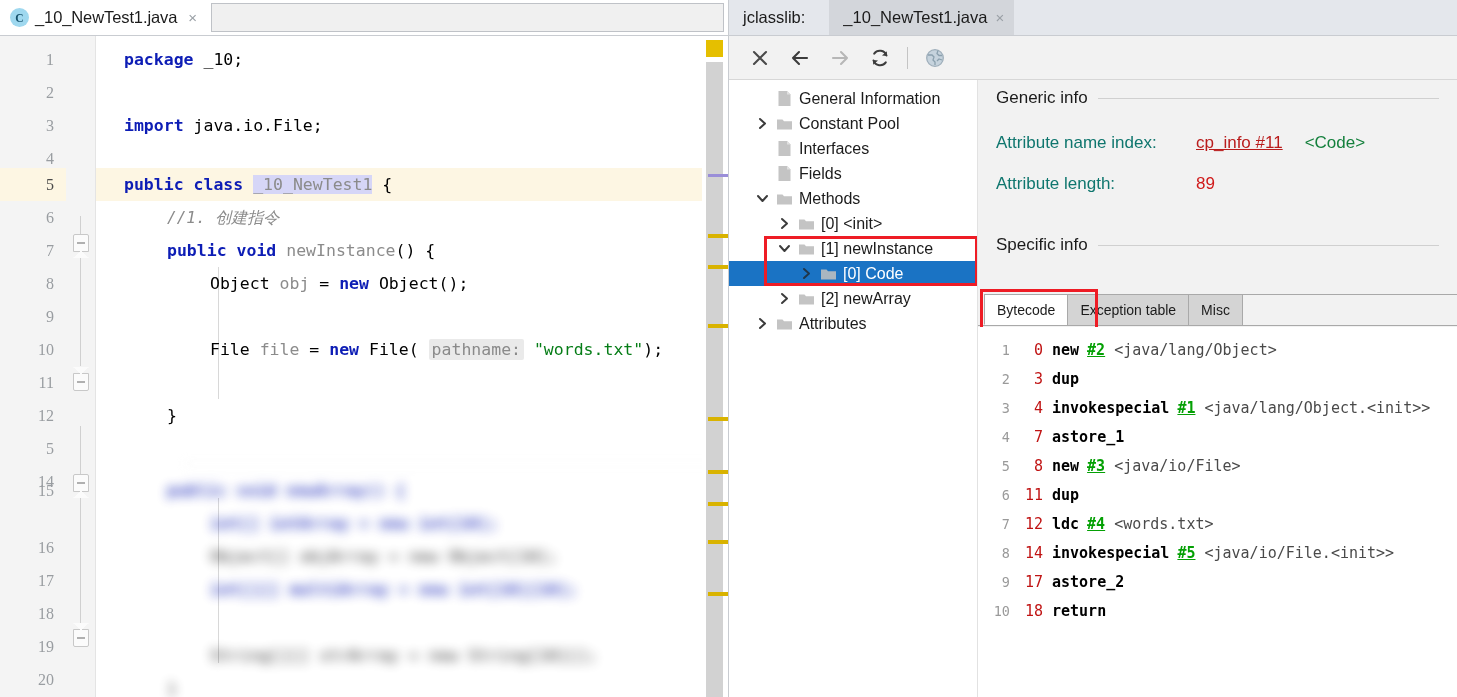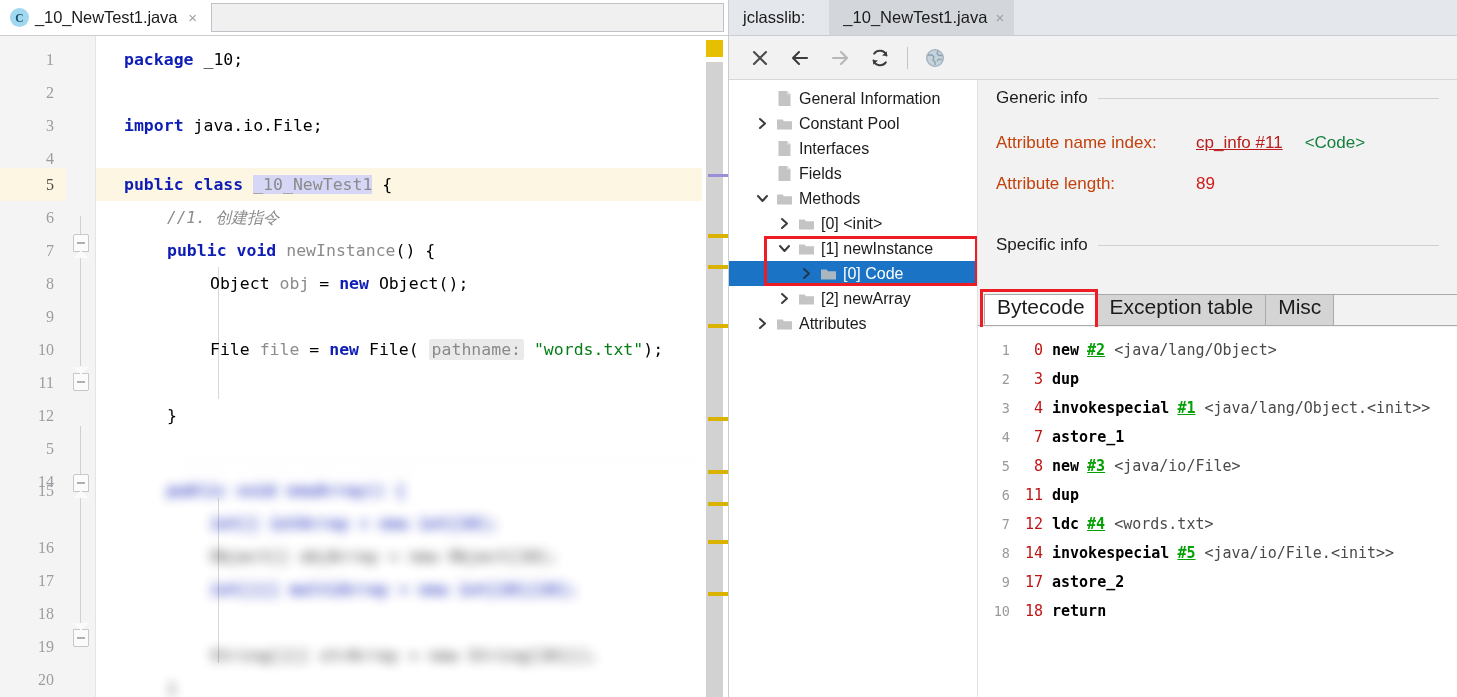--- a/index.html
+++ b/index.html
@@ -139,28 +139,28 @@
   .redbox {
     position:absolute; border:3px solid #ee1c25; pointer-events:none;
   }
 
   .sec {
     display:flex; align-items:center; gap:10px;
     font-size:17px; color:#1b1b1b; padding: 0 18px;
   }
   .sec .rule { flex:1; height:1px; background:#d0d0d0; }
   .kvrow { display:flex; font-size:17px; padding: 0 18px; align-items:baseline; }
-  .kvkey { color:#c2410c; width:200px; }
+  .kvkey { color:#0f766e; width:200px; }
   .kvlink { color:#b91c1c; text-decoration: underline; font-weight:400; }
   .kvred { color:#15803d; margin-left:22px; }
   .kvval-red { color:#d01a1a; }
 
   .tabstrip { display:flex; align-items:stretch; height:32px; border-bottom:1px solid #a9a9a9; padding-left:6px; }
   .sttab {
-    display:flex; padding: 0 12px; font-size:21px; color:#1b1b1b;
+    display:flex; align-items:center; padding: 0 12px; font-size:14px; color:#1b1b1b;
     background:#d4d4d4; border:1px solid #a9a9a9; border-bottom:none; margin-right:-1px;
   }
   .sttab.active { background:#ffffff; border-bottom:1px solid #fff; }
   .sttab-fill { flex:1; background:#f2f2f2; border:1px solid #a9a9a9; border-bottom:none; border-right:none;}
 
   .bclist { padding-top: 8px; background:#ffffff; }
   .bcrow { display:flex; align-items:center; height:29px; font-family:"DejaVu Sans Mono", monospace; font-size:15px; }
   .bcnum { width:42px; text-align:right; color:#9a9a9a; font-size:13.5px; padding-right:10px; }
   .bcoff { width:32px; text-align:right; color:#c01414; padding-right:9px; }
   .bcop { color:#000; font-weight:700; }

